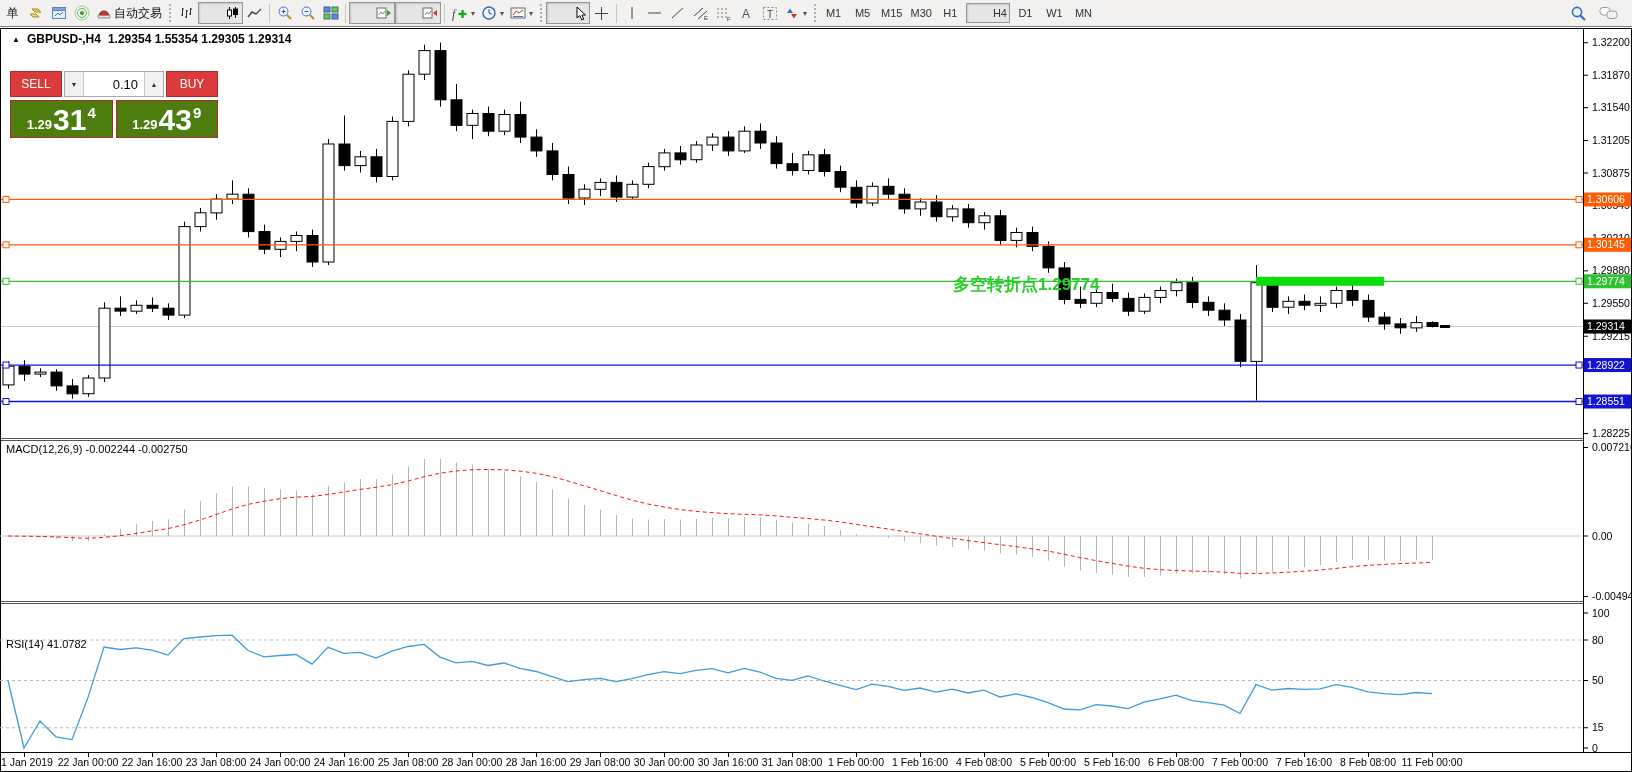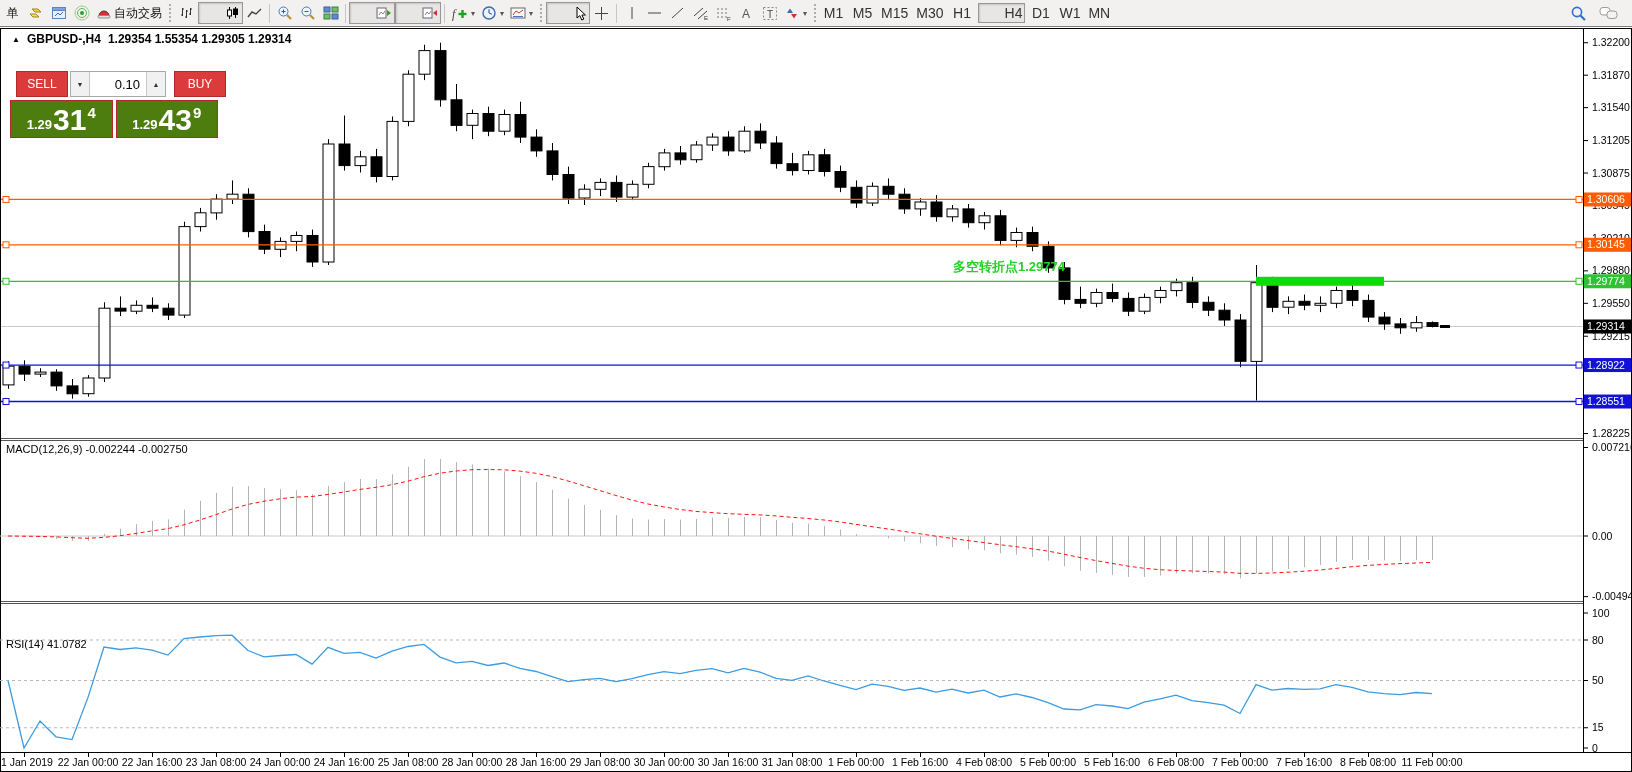--- a/index.html
+++ b/index.html
@@ -11,48 +11,48 @@
            border-bottom:1px solid #7e7e7e;display:flex;align-items:center;z-index:20;
            box-sizing:border-box;padding-left:1px;}
   .tb{height:22px;min-width:23px;display:flex;align-items:center;justify-content:center;
       border:1px solid transparent;background:transparent;font-size:11px;color:#222;
       padding:0 2px;gap:2px;cursor:default;box-sizing:border-box;}
   .tb.pressed{background:#e7e6e4;border:1px solid #979797;box-shadow:inset 1px 1px 2px rgba(0,0,0,.14);padding-left:26px;}
   .tb .cjk{font-size:12px;color:#111;white-space:nowrap;}
   .sep{width:1px;height:19px;background:#c6c6c6;margin:0 3px;flex:none;}
   .grip{width:0;height:18px;border-left:2px dotted #adadad;margin:0 4px;flex:none;}
   .dd{font-size:8px;color:#555;margin-left:1px;}
-  .tf{min-width:27px;height:20px;font-size:14px;color:#333;}
+  .tf{min-width:27px;height:20px;font-size:11px;color:#333;}
   .tb-right{margin-left:auto;display:flex;align-items:center;padding-right:10px;gap:6px;}
 
   
   .chart-svg{position:absolute;top:0;left:0;}
   .chart-title{position:absolute;left:12px;top:32px;z-index:6;display:flex;align-items:center;
                gap:7px;font-size:12px;font-weight:bold;color:#000;}
   .collapse{font-size:8px;color:#000;}
 
   .ocp{position:absolute;left:10px;top:71px;width:208px;z-index:7;}
   .ocp-row1{display:flex;height:26px;gap:2px;}
   .btn-sell,.btn-buy{width:52px;background:#dc3b3b;color:#fff;border:1px solid #b02a2a;
-      font-size:12px;display:flex;align-items:center;justify-content:center;flex:none;box-sizing:border-box;margin-left:6px;}
+      font-size:12px;display:flex;align-items:center;justify-content:center;flex:none;box-sizing:border-box;}
   .stepper{flex:1;display:flex;border:1px solid #a9a9a9;background:#14b8a6;box-sizing:border-box;}
   .step-btn{width:19px;background:#f1f1f1;border:none;font-size:7px;color:#333;flex:none;
             display:flex;align-items:center;justify-content:center;}
   .step-dn{border-right:1px solid #c9c9c9;}
   .step-up{border-left:1px solid #c9c9c9;}
   .vol-input{flex:1;width:50px;border:none;outline:none;text-align:right;font-size:13px;
              padding:0 6px 0 0;font-family:"Liberation Sans",sans-serif;color:#000;}
   .ocp-row2{display:flex;gap:3px;margin-top:3px;height:38px;}
   .price-box{flex:1;background:#4d7c0f;border:1px solid #b02a2a;color:#fff;display:flex;
              align-items:flex-end;justify-content:center;padding-bottom:1px;box-sizing:border-box;}
   .pp{font-size:13px;font-weight:bold;margin:0 1px 4px 0;}
   .pb{font-size:30px;font-weight:bold;line-height:32px;}
   .ps{font-size:15px;font-weight:bold;align-self:flex-start;margin-top:3px;margin-left:1px;}
 
-  .annotation{position:absolute;left:953px;top:258px;z-index:5;font-size:13px;font-weight:bold;
+  .annotation{position:absolute;left:953px;top:273px;z-index:5;font-size:17px;font-weight:bold;
               white-space:nowrap;}
   .pane-label{position:absolute;left:6px;z-index:5;font-size:11px;color:#000;white-space:pre;}
   .macd-label{top:443px;}
   .rsi-label{top:638px;}
 
   .icon-svg{display:block;}
 </style>
 </head>
 <body>
 

